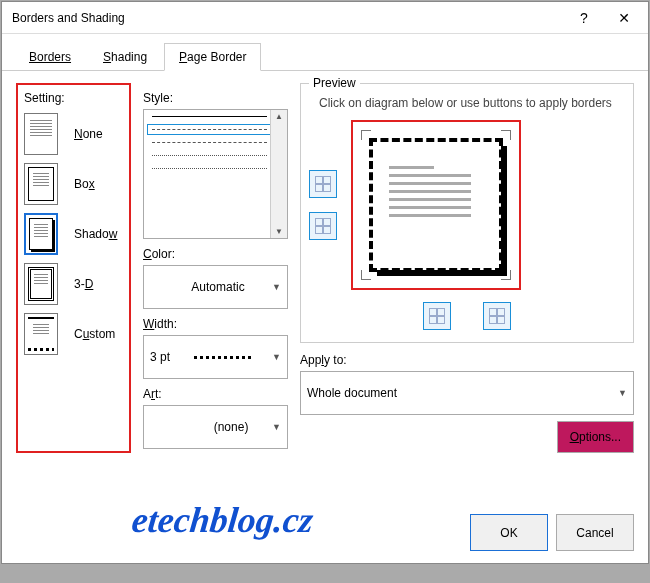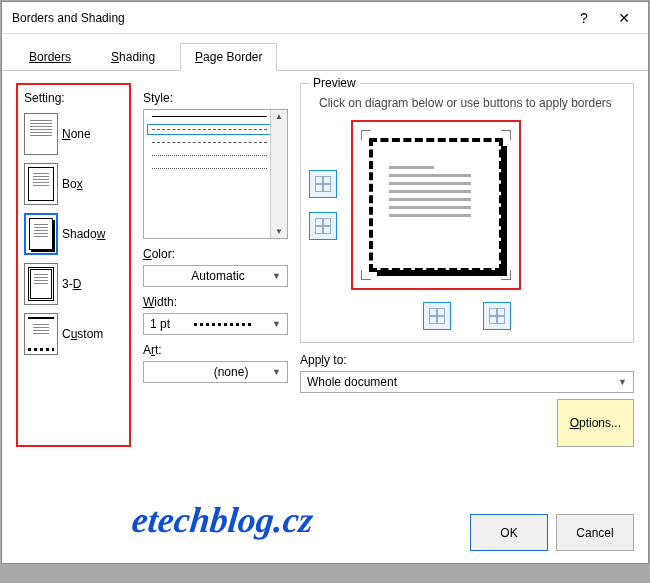--- a/index.html
+++ b/index.html
@@ -1,27 +1,27 @@
 <!DOCTYPE html>
 <html><head>
 <meta charset="utf-8">
 <style>
 *{box-sizing:border-box;margin:0;padding:0;font-family:"Segoe UI",Tahoma,sans-serif;font-size:12px;color:#000}
 body{background:#aaa;width:650px;height:583px;overflow:hidden;}
 .dialog{position:absolute;left:1px;top:1px;width:648px;height:563px;background:#fff;border:1px solid #888}
 .title-bar{height:32px;display:flex;align-items:center;padding:0 4px 0 10px;background:#fff;border-bottom:1px solid #ddd}
 .title-bar .title{flex:1}
 .title-bar .btn{width:40px;height:30px;display:flex;align-items:center;justify-content:center;font-size:14px}
-.tabs{display:flex;padding:8px 10px 0 12px;border-bottom:1px solid #ccc;gap:10px}
+.tabs{display:flex;padding:8px 10px 0 12px;border-bottom:1px solid #ccc;gap:2px}
 .tab{padding:6px 14px;border:1px solid transparent;border-bottom:none;position:relative;top:1px}
 .tab.active{background:#fff;border:1px solid #ccc;border-bottom:1px solid #fff}
 .tab .u{text-decoration:underline}
 .body{display:flex;padding:12px 14px 12px 14px;gap:12px}
 .col-setting{width:115px;border:2px solid #e02020;padding:6px 4px 8px 6px}
-.setting-item{display:flex;align-items:center;gap:4px;margin-top:8px;cursor:pointer}
+.setting-item{display:flex;align-items:center;gap:16px;margin-top:8px;cursor:pointer}
 .setting-item .thumb{width:34px;height:42px;border:1px solid #777;background:#fff;position:relative;display:flex;flex-direction:column;padding:6px 5px;gap:2px}
 .setting-item .thumb .ln{height:1px;background:#888}
 .setting-item.sel .thumb{border:2px solid #1a6fd6}
 .thumb.box::before{content:"";position:absolute;inset:3px;border:1.5px solid #000}
 .thumb.box{padding:9px 8px}
 .thumb.shadow::before{content:"";position:absolute;inset:3px;border:1.5px solid #000;box-shadow:2px 2px 0 #000}
 .thumb.shadow{padding:9px 8px}
 .thumb.threed::before{content:"";position:absolute;inset:3px;border:1.5px solid #000}
 .thumb.threed::after{content:"";position:absolute;inset:5px;border:1px solid #000}
 .thumb.threed{padding:10px 9px}
@@ -32,21 +32,21 @@
 .col-style{width:145px}
 .label{margin-bottom:4px;margin-top:8px}
 .style-list{height:130px;border:1px solid #aaa;position:relative;background:#fff}
 .style-list .scroll{position:absolute;right:0;top:0;bottom:0;width:17px;background:#f0f0f0;border-left:1px solid #ccc;display:flex;flex-direction:column;justify-content:space-between;align-items:center}
 .style-list .scroll .arr{font-size:8px;padding:2px;color:#555}
 .style-list .items{padding:6px 20px 6px 8px;display:flex;flex-direction:column;gap:12px}
 .sample{height:0;border-top:1px solid #000}
 .sample.sel{outline:1px solid #1a8fd8;outline-offset:4px}
 .sample.dash{border-top:1px dashed #555}
 .sample.dot{border-top:1px dotted #555}
-.combo{height:22px;border:1px solid #aaa;display:flex;align-items:center;padding:10px 6px;justify-content:space-between;background:#fff}
+.combo{height:44px;border:1px solid #aaa;display:flex;align-items:center;padding:10px 6px;justify-content:space-between;background:#fff}
 .combo .cv{font-size:12px}
 .combo .chev{font-size:9px;color:#555}
 .combo.width .swatch{width:60px;height:3px;background:repeating-linear-gradient(90deg,#000 0 3px,#fff 3px 6px);margin-left:6px}
 .col-preview{flex:1}
 .fs{border:1px solid #ccc;padding:8px 8px 12px 8px;position:relative}
 .fs .legend{position:absolute;top:-8px;left:8px;background:#fff;padding:0 4px}
 .hint{color:#444;padding:4px 10px 10px}
 .preview-row{display:flex;align-items:center;gap:8px}
 .edge-btns{display:flex;flex-direction:column;gap:14px;margin-right:6px}
 .edge-btn{width:28px;height:28px;border:1px solid #1a8fd8;background:#eaf4fc;display:flex;align-items:center;justify-content:center}
@@ -61,21 +61,21 @@
 .page .c4{bottom:0;right:0;border-left:none;border-top:none}
 .page .dotted-b{position:absolute;inset:8px;border:4px dashed #000}
 .page .dotted-b::after{content:"";position:absolute;right:-8px;bottom:-8px;top:4px;left:4px;border-right:6px solid #000;border-bottom:6px solid #000}
 .page .textlines{position:absolute;left:28px;top:36px;right:40px;display:flex;flex-direction:column;gap:5px}
 .page .textlines .l{height:3px;background:#aaa}
 .page .textlines .l.s{width:55%}
 .bottom-edge-btns{display:flex;gap:32px;justify-content:center;margin-top:12px}
 .apply{margin-top:10px}
 .apply .combo{width:100%}
 .opts{display:flex;justify-content:flex-end;margin-top:6px}
-.opts .obtn{border:1px solid #aaa;padding:16px 12px;background:#fef9c3}
+.opts .obtn{border:1px solid #aaa;padding:8px 12px;background:#be185d}
 .footer{position:absolute;right:14px;bottom:12px;display:flex;gap:8px}
 .footer .fb{width:78px;height:37px;border:1px solid #aaa;background:#f0f0f0;display:flex;align-items:center;justify-content:center}
 .footer .fb.ok{border:1px solid #1a6fd6}
 .watermark{position:absolute;left:130px;bottom:22px;font-size:36px;font-style:italic;font-weight:bold;color:#1050d0;font-family:Georgia,serif;pointer-events:none;transform:skewX(-6deg)}
 </style>
 </head>
 <body>
 
 <div class="dialog">
   <div class="title-bar">
@@ -164,21 +164,21 @@
 
       <div class="label"><span class="u">C</span>olor:</div>
       <div class="combo">
         <span style="width:14px"></span>
         <span class="cv">Automatic</span>
         <span class="chev">▼</span>
       </div>
 
       <div class="label"><span class="u">W</span>idth:</div>
       <div class="combo width">
-        <span class="cv">1 pt</span>
+        <span class="cv">3 pt</span>
         <span class="swatch"></span>
         <span class="chev">▼</span>
       </div>
 
       <div class="label">A<span class="u">r</span>t:</div>
       <div class="combo">
         <span style="width:40px"></span>
         <span class="cv">(none)</span>
         <span class="chev">▼</span>
       </div>

